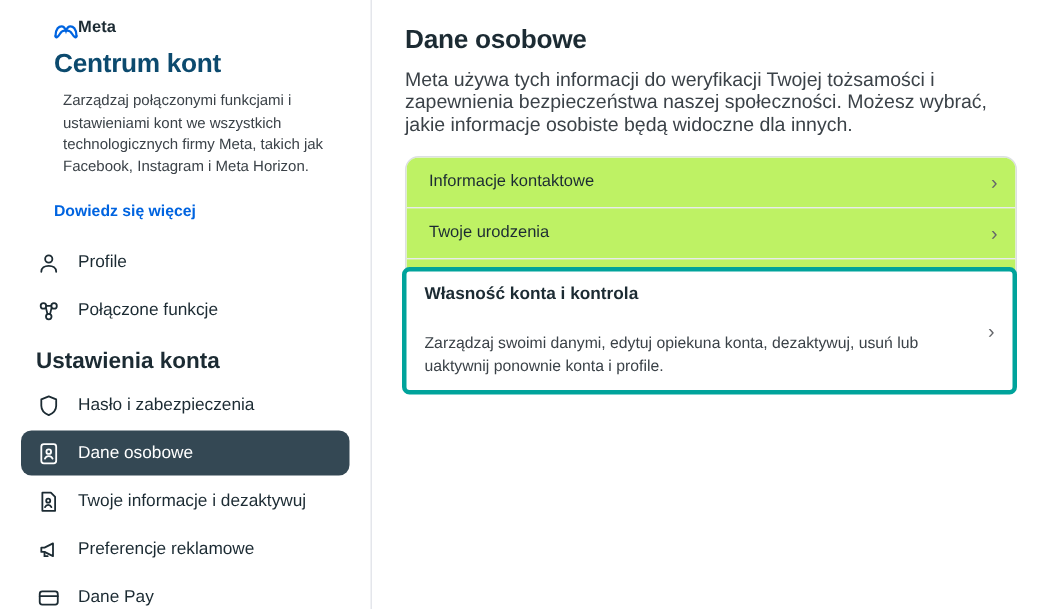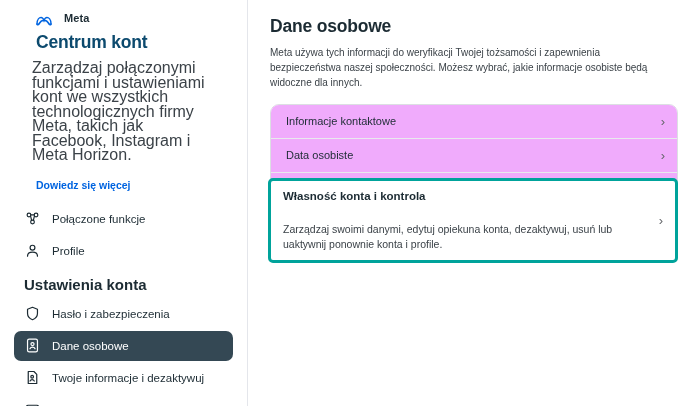--- a/index.html
+++ b/index.html
@@ -22,21 +22,22 @@
   .sidebar {
     width: 248px;
     height: 406px;
     padding: 10px 14px 0 14px;
     border-right: 1px solid #e4e6eb;
     background: #ffffff;
     overflow: hidden;
   }
   .brand {
     display: flex;
-    gap: 12px;
+    align-items: center;
+    gap: 0;
     margin: 2px 0 8px 22px;
   }
   .brand-logo {
     display: inline-block;
     width: 16px; height: 11px;
     color: #0064e0;
   }
   .brand-name {
     font-size: 11px;
     font-weight: bold;
@@ -44,23 +45,23 @@
     color: #1c2b33;
   }
   .sidebar-title {
     margin: 2px 0 8px 22px;
     font-size: 17.5px;
     font-weight: bold;
     letter-spacing: -.2px;
     color: #0c4a6e;
   }
   .sidebar-desc {
-    margin: 0 0 0 18px;
+    margin: 0 0 0 28px;
     width: 178px;
-    font-size: 16px;
+    font-size: 10px;
     line-height: 14.5px;
     color: #3b4248;
   }
   .sidebar-link {
     display: inline-block;
     margin: 15px 0 12px 22px;
     font-size: 10.5px;
     line-height: 14px;
     font-weight: bold;
     color: #0064e0;
@@ -111,38 +112,38 @@
   .main-title {
     margin: 4px 0 8px 0;
     font-size: 17.5px;
     font-weight: bold;
     letter-spacing: -.2px;
     color: #1c2b33;
   }
   .main-desc {
     margin: 0 0 14px 0;
     width: 400px;
-    font-size: 10px;
+    font-size: 13px;
     line-height: 15px;
     color: #3b4248;
   }
   .card {
     border: 1px solid #dcdfe3;
     border-radius: 9px;
     background: #ffffff;
     overflow: hidden;
   }
   .row {
     display: flex;
     align-items: center;
     min-height: 34px;
     padding: 9px 12px 9px 15px;
     border-bottom: 1px solid #e8eaed;
     cursor: pointer;
-    background: #f0abfc;
+    background: #bef264;
     justify-content: space-between;
   }
   .row:last-child { border-bottom: none; }
   .row-main { flex: 1; min-width: 0; }
   .row-title {
     font-size: 11px;
     color: #1c2b33;
     line-height: 15px;
   }
   .row-sub {
@@ -200,37 +201,37 @@
     </div>
 
     <h1 class="sidebar-title">Centrum kont</h1>
     <p class="sidebar-desc">Zarządzaj połączonymi funkcjami i ustawieniami kont we wszystkich technologicznych firmy Meta, takich jak Facebook, Instagram i Meta Horizon.</p>
     <a class="sidebar-link">Dowiedz się więcej</a>
 
     <ul class="nav-list">
       <li class="nav-item">
         <span class="nav-icon">
           <svg viewBox="0 0 24 24" fill="none" stroke="currentColor" stroke-width="1.7">
+            <circle cx="12" cy="8" r="3.4"></circle>
+            <path d="M5 20c0-3.6 3.1-5.6 7-5.6s7 2 7 5.6" stroke-linecap="round"></path>
+          </svg>
+        </span>
+        <span>Profile</span>
+      </li>
+      <li class="nav-item">
+        <span class="nav-icon">
+          <svg viewBox="0 0 24 24" fill="none" stroke="currentColor" stroke-width="1.7">
             <circle cx="7" cy="7" r="2.6"></circle>
               <circle cx="17" cy="7" r="2.6"></circle>
             <circle cx="12" cy="17" r="2.6"></circle>
             <path d="M9.3 8.6 10.8 14.7M14.7 8.6 13.2 14.7M9.6 7h4.8" stroke-linecap="round"></path>
           </svg>
         </span>
         <span>Połączone funkcje</span>
       </li>
-      <li class="nav-item">
-        <span class="nav-icon">
-          <svg viewBox="0 0 24 24" fill="none" stroke="currentColor" stroke-width="1.7">
-            <circle cx="12" cy="8" r="3.4"></circle>
-            <path d="M5 20c0-3.6 3.1-5.6 7-5.6s7 2 7 5.6" stroke-linecap="round"></path>
-          </svg>
-        </span>
-        <span>Profile</span>
-      </li>
     </ul>
 
     <div class="section-label">Ustawienia konta</div>
 
     <ul class="nav-list">
       <li class="nav-item">
         <span class="nav-icon">
           <svg viewBox="0 0 24 24" fill="none" stroke="currentColor" stroke-width="1.7">
             <path d="M12 3.2 19 6v6c0 4.2-3 7.2-7 8.8-4-1.6-7-4.6-7-8.8V6z" stroke-linejoin="round"></path>
           </svg>
@@ -253,20 +254,29 @@
         <span class="nav-icon">
           <svg viewBox="0 0 24 24" fill="none" stroke="currentColor" stroke-width="1.7">
             <path d="M6 3.5h8l4 4v13H6z" stroke-linejoin="round"></path>
             <circle cx="11.5" cy="11" r="1.9"></circle>
             <path d="M8.5 17c.6-1.3 1.8-2 3-2s2.4.7 3 2" stroke-linecap="round"></path>
           </svg>
         </span>
         <span>Twoje informacje i dezaktywuj</span>
       </li>
 
+      <li class="nav-item">
+        <span class="nav-icon">
+          <svg viewBox="0 0 24 24" fill="none" stroke="currentColor" stroke-width="1.7">
+            <path d="M5 10v4h3l8 4V6l-8 4z" stroke-linejoin="round"></path>
+            <path d="M8 14v4h3" stroke-linecap="round"></path>
+          </svg>
+        </span>
+        <span>Preferencje reklamowe</span>
+      </li>
 
       <li class="nav-item">
         <span class="nav-icon">
           <svg viewBox="0 0 24 24" fill="none" stroke="currentColor" stroke-width="1.7">
             <rect x="3.5" y="6" width="17" height="12.5" rx="2.4"></rect>
             <path d="M3.5 10.5h17" stroke-linecap="round"></path>
           </svg>
         </span>
         <span>Dane Pay</span>
       </li>
@@ -284,21 +294,21 @@
         <div class="row-main">
           <div class="row-title">Informacje kontaktowe</div>
         </div>
         <div class="row-right">
           <span class="chevron">›</span>
         </div>
       </div>
 
       <div class="row">
         <div class="row-main">
-          <div class="row-title">Data osobiste</div>
+          <div class="row-title">Twoje urodzenia</div>
         </div>
         <div class="row-right">
           <span class="chevron">›</span>
         </div>
       </div>
 
       <div class="row">
         <div class="row-main">
           <div class="row-title">Potwierdzenie tożsamości</div>
         </div>

